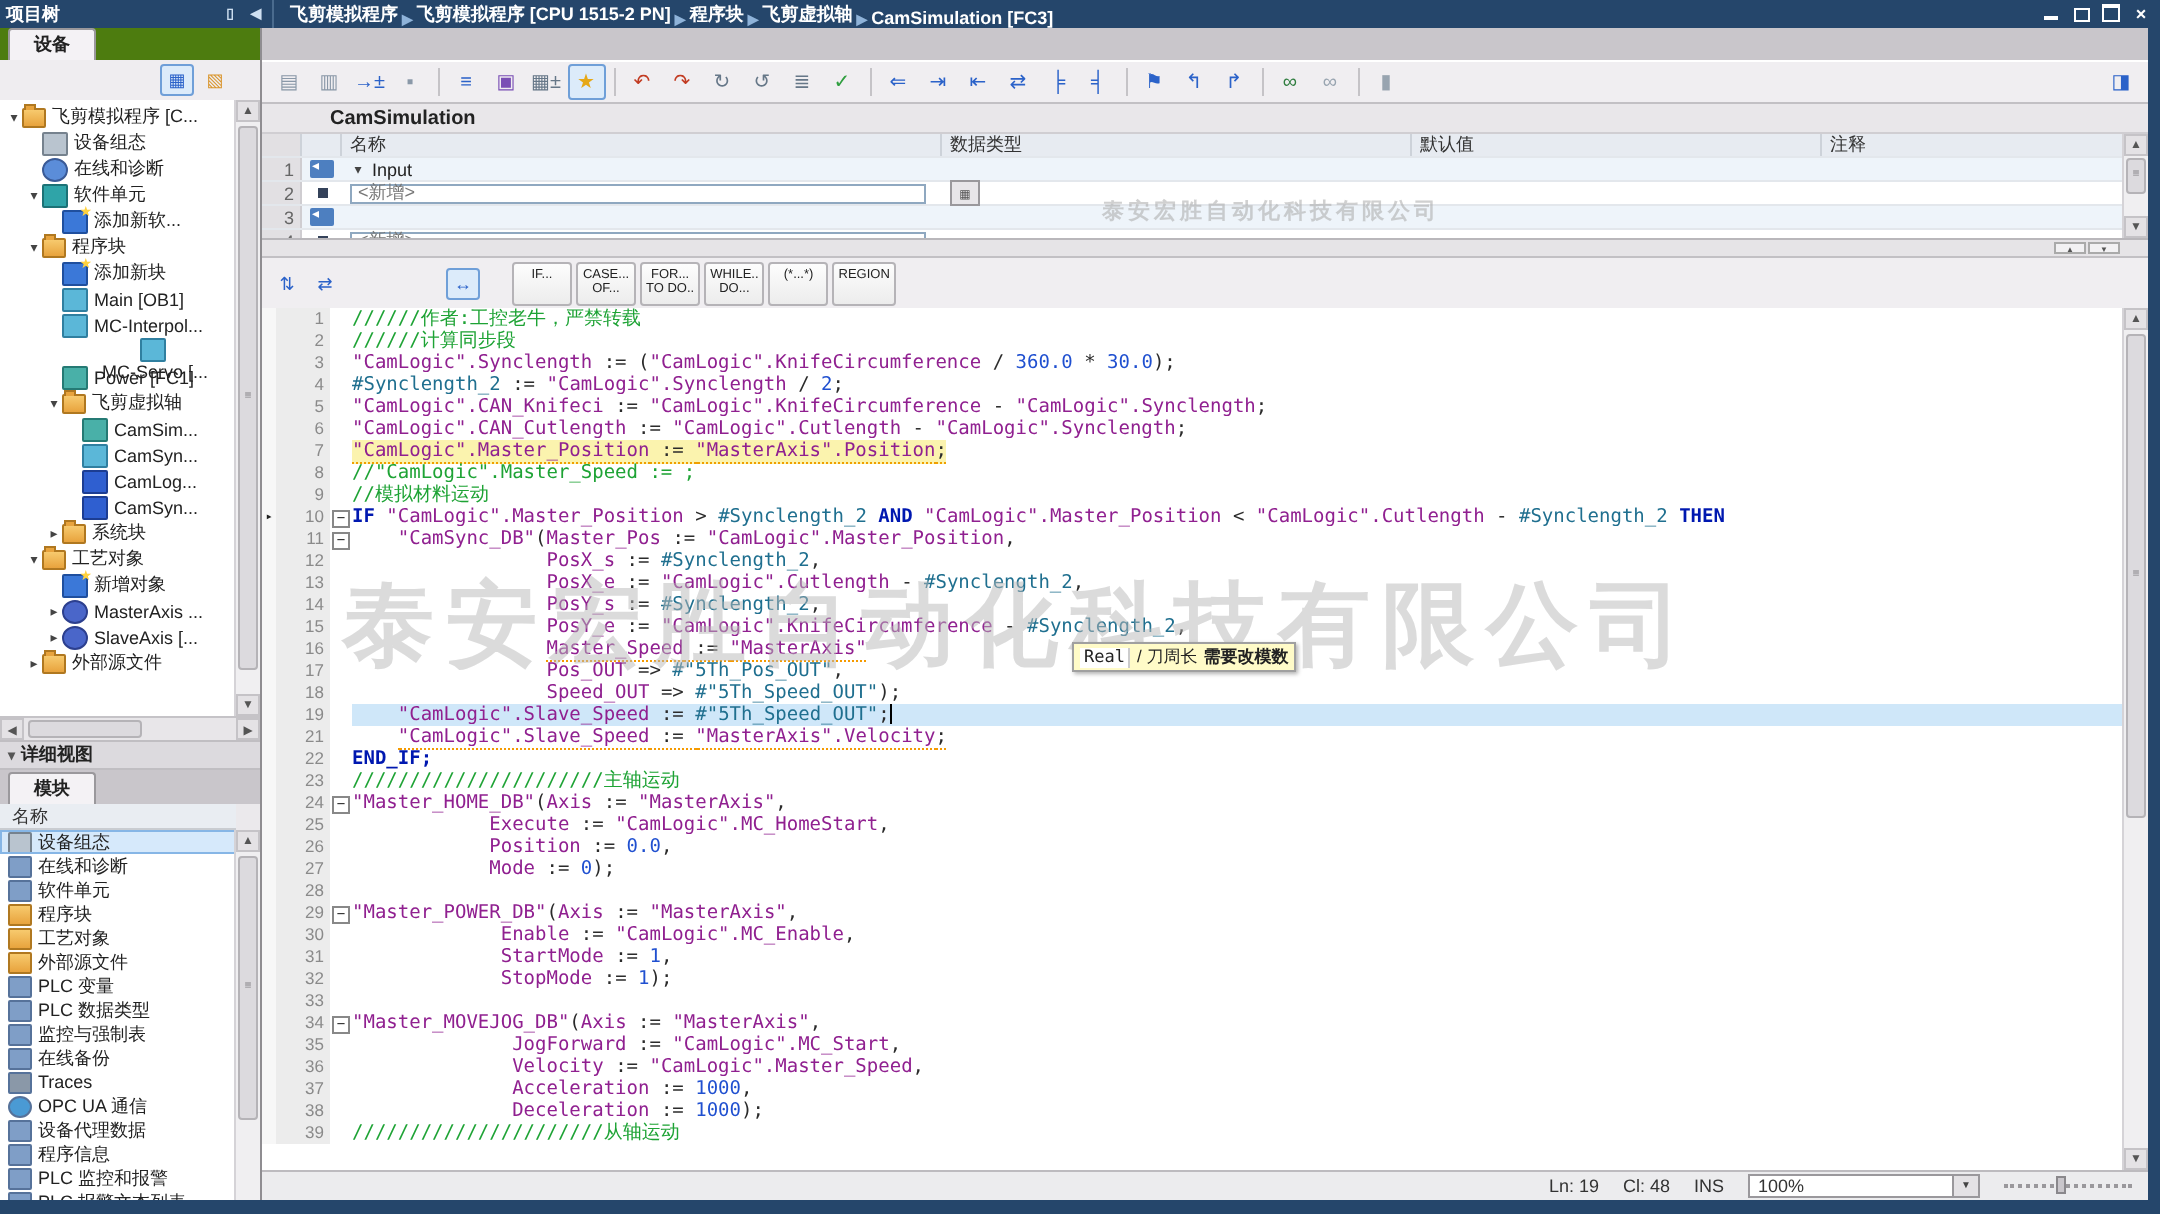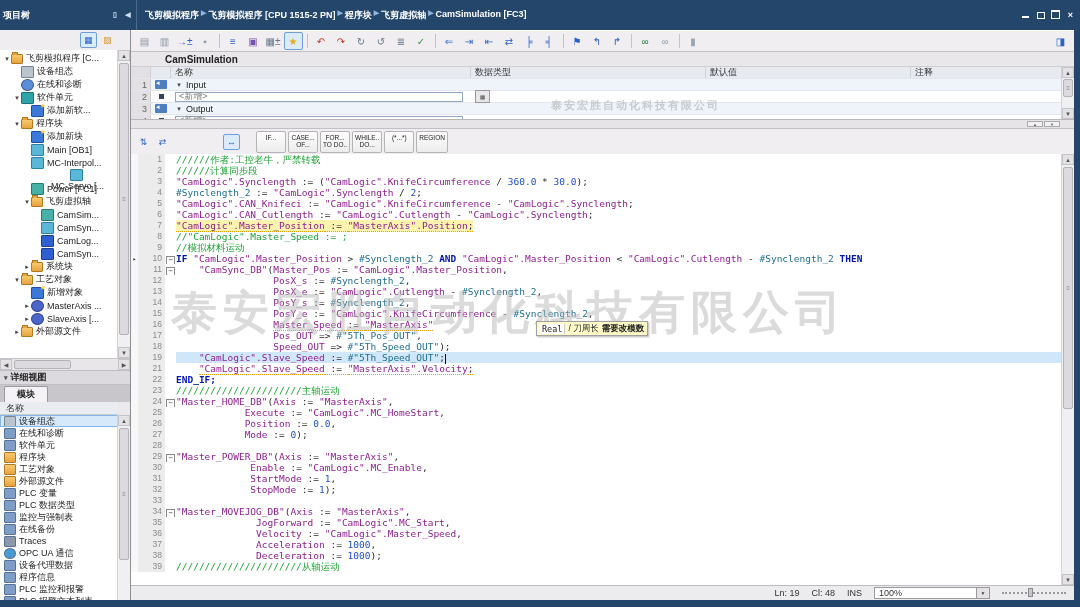--- a/index.html
+++ b/index.html
@@ -1,22 +1,22 @@
 <!DOCTYPE html>
 <html><head>
 <meta charset="utf-8">
 <style>
   html,body{margin:0;padding:0;}
   .app{position:relative;width:1080px;height:607px;background:#ebe9ec;font-family:"Liberation Sans",sans-serif;font-size:9px;color:#222;overflow:hidden;}
   
-  .titlebar{position:absolute;top:0;left:0;right:0;height:30px;background:#25466b;display:flex;align-items:center;color:#fff;z-index:20;}
+  .titlebar{position:absolute;top:0;left:0;right:0;height:14px;background:#25466b;display:flex;align-items:center;color:#fff;z-index:20;}
   .pt-head{width:130px;flex:none;display:flex;align-items:center;height:100%;border-right:1px solid #4a6b8e;padding:0 3px;font-weight:bold;}
   .pt-icons{margin-left:auto;display:flex;gap:3px;}
   .pt-ic{width:10px;height:10px;display:flex;align-items:center;justify-content:center;font-size:7px;color:#cfe0f1;}
-  .breadcrumb{display:flex;align-items:flex-start;gap:2px;padding-left:8px;font-weight:bold;white-space:nowrap;overflow:hidden;flex:1;}
+  .breadcrumb{display:flex;align-items:flex-end;gap:2px;padding-left:8px;font-weight:bold;white-space:nowrap;overflow:hidden;flex:1;}
   .bc-sep{color:#8fb3d9;font-size:7px;}
   .bc-item{font-size:9px;}
   .win-controls{display:flex;gap:4px;margin-left:auto;padding-right:4px;flex:none;}
   .wc{width:11px;height:10px;display:flex;align-items:flex-end;justify-content:center;color:#fff;}
   .wc-min i{display:block;width:7px;height:2px;background:#fff;margin-bottom:2px;}
   .wc-restore i{display:block;width:6px;height:5px;border:1px solid #fff;margin-bottom:1px;}
   .wc-max i{display:block;width:7px;height:6px;border:1px solid #fff;border-top-width:2px;margin-bottom:1px;}
   .wc-close{font-size:9px;line-height:10px;font-weight:bold;}
   
   .left{position:absolute;top:14px;left:0;width:130px;bottom:7px;background:#ebe9ec;border-right:1px solid #8f8d91;overflow:hidden;}
@@ -449,24 +449,20 @@
               <span class="type-btn">▦</span>
             </div>
             <div class="c-def"></div>
             <div class="c-com"></div>
           </div>
           <div class="t-row shade">
             <div class="c-num">3</div>
             <div class="c-ico">
               <span class="io-ic"></span>
             </div>
-            <div class="c-name">
-              <span class="exp">▾</span>
-              <span>Output</span>
-            </div>
             <div class="c-type"></div>
             <div class="c-def"></div>
             <div class="c-com"></div>
           </div>
           <div class="t-row">
             <div class="c-num">4</div>
             <div class="c-ico">
               <span class="dot-ic"></span>
             </div>
             <div class="c-name">

